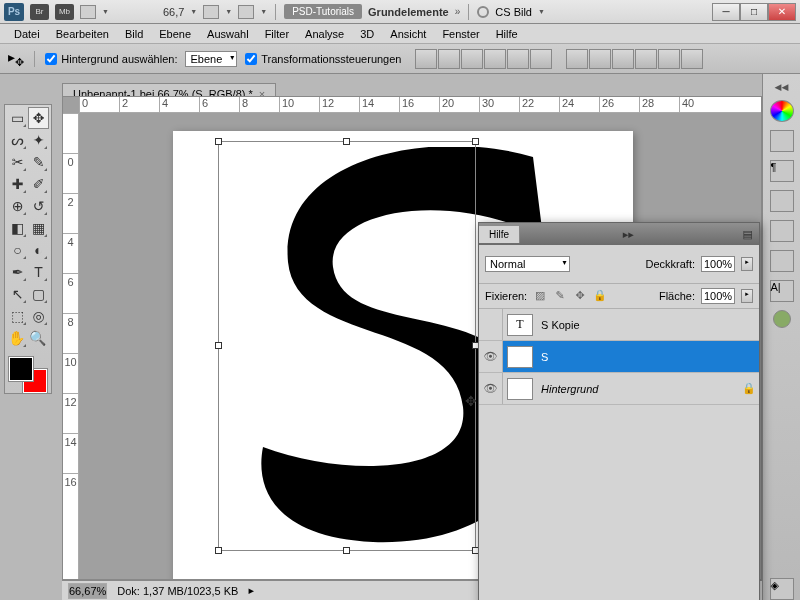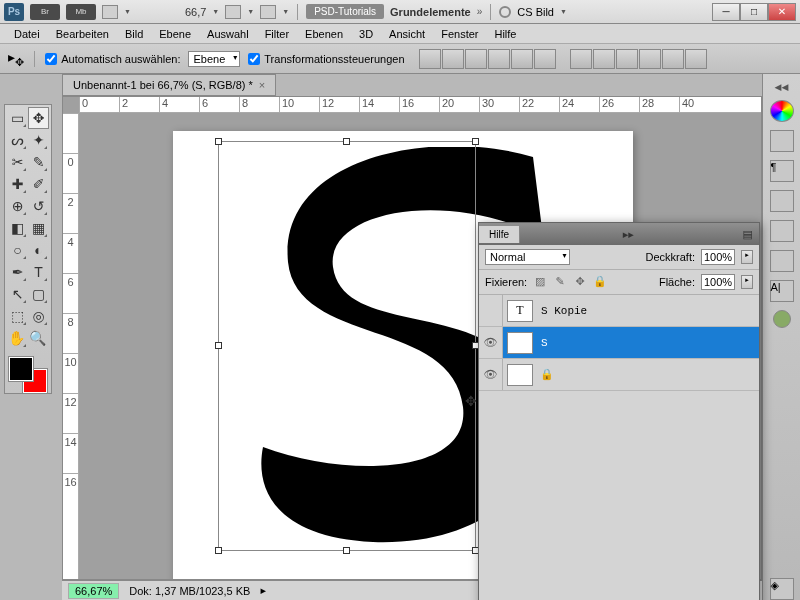--- a/index.html
+++ b/index.html
@@ -1,21 +1,21 @@
 <!DOCTYPE html>
 <html><head>
 <meta charset="utf-8">
 <style>
 * { margin:0; padding:0; box-sizing:border-box; font-family:Tahoma,Arial,sans-serif; font-size:11px; }
 body { width:800px; height:600px; background:#b8b8b8; position:relative; overflow:hidden; }
 
 
 .titlebar { height:24px; background:linear-gradient(#e8e8e8,#d8d8d8); border-bottom:1px solid #888; display:flex; align-items:center; padding:0 4px; gap:6px; }
 .ps-logo { width:20px; height:18px; background:#2b5778; color:#a8c7e0; display:flex; align-items:center; justify-content:center; font-weight:bold; font-size:10px; border-radius:2px; }
-.br-logo,.mb-logo { width:30px; height:16px; background:#4a4a4a; color:#ddd; display:flex; align-items:center; justify-content:center; font-size:8px; border-radius:2px; }
+.br-logo,.mb-logo { width:19px; height:16px; background:#4a4a4a; color:#ddd; display:flex; align-items:center; justify-content:center; font-size:8px; border-radius:2px; }
 .title-icon { width:16px; height:14px; background:#d0d0d0; border:1px solid #888; }
 .title-dd { font-size:7px; color:#555; }
 .zoom-pct { color:#333;padding-left:48px; }
 .title-sep { width:1px; height:16px; background:#999; margin:0 2px; }
 .title-tag { background:#888; color:#fff; padding:2px 8px; border-radius:2px; font-size:10px; }
 .title-plain { color:#333; font-weight:bold; }
 .dbl-chevron { font-size:10px; color:#555; }
 .cs-dot { width:12px; height:12px; border:2px solid #888; border-radius:50%; }
 .winbtns { margin-left:auto; display:flex; gap:0; }
 .winbtn { width:28px; height:18px; background:linear-gradient(#f0f0f0,#d0d0d0); border:1px solid #888; display:flex; align-items:center; justify-content:center; font-size:10px; }
@@ -41,21 +41,21 @@
 .toolbox { position:absolute; left:4px; top:30px; width:48px; background:linear-gradient(180deg,#d4d4d4,#c4c4c4); border:1px solid #888; padding:2px; }
 .tool-row { display:flex; }
 .tool { width:22px; height:22px; border:1px solid transparent; display:flex; align-items:center; justify-content:center; position:relative; font-size:14px; color:#333; }
 .tool.sel { background:#f0f0f0; border:1px solid #888; }
 .tool .tri { position:absolute; right:1px; bottom:1px; width:0; height:0; border-right:3px solid #666; border-top:3px solid transparent; }
 .color-sw { margin-top:6px; position:relative; width:44px; height:36px; }
 .fg-sw { position:absolute; left:2px; top:2px; width:24px; height:24px; background:#000; border:1px solid #fff; outline:1px solid #888; }
 .bg-sw { position:absolute; left:16px; top:14px; width:24px; height:24px; background:#f00; border:1px solid #fff; outline:1px solid #888; }
 
 
-.doctab-row { position:absolute; left:62px; top:0; height:22px; display:flex; }
+.doctab-row { position:absolute; left:62px; top:9px; height:22px; display:flex; }
 .doctab { background:#c8c8c8; border:1px solid #888; padding:3px 10px; display:flex; align-items:center; gap:6px; }
 .doctab .x { color:#666; }
 
 
 .canvas-area { position:absolute; left:62px; right:38px; top:22px; bottom:20px; background:#a0a0a0; border:1px solid #888; overflow:hidden; }
 .ruler-h { position:absolute; left:16px; right:0; top:0; height:16px; background:#fff; border-bottom:1px solid #aaa; font-size:9px; color:#555; display:flex; }
 .ruler-h span { flex:0 0 40px; border-left:1px solid #aaa; padding-left:2px; }
 .ruler-v { position:absolute; left:0; top:16px; bottom:0; width:16px; background:#fff; border-right:1px solid #aaa; font-size:9px; color:#555; display:flex; flex-direction:column; }
 .ruler-v span { flex:0 0 40px; border-top:1px solid #aaa; padding-top:2px; text-align:center; }
 .canvas { position:absolute; left:110px; top:34px; width:460px; height:540px; background:#fff; box-shadow:2px 2px 8px rgba(0,0,0,.3); }
@@ -67,40 +67,40 @@
 
 .rstrip { position:absolute; right:0; top:0; width:38px; height:100%; background:linear-gradient(#d0d0d0,#b8b8b8); border-left:1px solid #888; display:flex; flex-direction:column; align-items:center; gap:8px; padding-top:8px; }
 .ricon { width:24px; height:22px; background:#c8c8c8; border:1px solid #888; }
 .ricon.round { border-radius:50%; background:#8a6; width:18px; height:18px; }
 
 
 .panel { position:absolute; left:478px; top:148px; width:282px; height:412px; background:#d4d4d4; border:1px solid #666; box-shadow:2px 2px 10px rgba(0,0,0,.4); }
 .ptab-row { height:22px; background:linear-gradient(#909090,#6b6b6b); display:flex; align-items:center; }
 .ptab { background:#d4d4d4; padding:3px 10px; font-size:10px; border-right:1px solid #888; }
 .pmenu { margin-left:auto; padding:0 6px; color:#333; }
-.prow { display:flex; align-items:center; padding:4px 6px; gap:6px; border-bottom:1px solid #b0b0b0; }
+.prow { display:flex; align-items:center; padding:11px 6px; gap:6px; border-bottom:1px solid #b0b0b0; }
 .pdd { background:#fff; border:1px solid #888; padding:1px 44px 1px 4px; position:relative; }
 .pdd::after { content:"▾"; position:absolute; right:3px; font-size:8px; }
 .pnum { background:#fff; border:1px solid #888; width:34px; padding:1px 2px; text-align:right; }
 .parrow { width:12px; height:14px; background:linear-gradient(#e8e8e8,#c8c8c8); border:1px solid #888; font-size:7px; text-align:center; }
 .plock-row { font-size:10px; display:flex; align-items:center; gap:6px; padding:4px 6px; border-bottom:1px solid #b0b0b0; }
 .lockicon { width:14px; height:14px; display:inline-block; text-align:center; color:#666; }
 .llist { }
 .layer { display:flex; align-items:center; height:32px; border-bottom:1px solid #b8b8b8; }
 .layer.sel { background:#1a7dd4; color:#fff; }
 .leye { width:24px; text-align:center; color:#555; border-right:1px solid #b0b0b0; height:100%; display:flex; align-items:center; justify-content:center; }
 .layer.sel .leye { background:#d4d4d4; color:#555; }
 .lthumb { width:26px; height:22px; background:#fff; border:1px solid #888; margin:0 4px; display:flex; align-items:center; justify-content:center; font-size:12px; font-family:serif; }
-.lname { flex:1; padding-left:4px;font-family:Liberation Mono, monospace; }
+.lname { flex:1; padding-left:4px; }
 .lname.ital { font-style:italic; }
 .llock { width:20px; text-align:center; }
 
 
 .status { position:absolute; left:62px; right:38px; bottom:0; height:20px; background:#d4d4d4; border-top:1px solid #888; display:flex; align-items:center; padding:0 6px; gap:10px; font-size:10px; }
-.status .box { background:#86efac; border:1px solid #aaa; padding:1px 6px; }
+.status .box { background:#a3a3a3; border:1px solid #aaa; padding:1px 0; }
 
 </style>
 </head>
 <body>
 
 <div class="titlebar">
   <div class="ps-logo">Ps</div>
   <div class="br-logo">Br</div>
   <div class="mb-logo">Mb</div>
   <div class="title-icon"></div>
@@ -126,33 +126,33 @@
   </div>
 </div>
 
 <div class="menubar">
   <span class="menu-item">Datei</span>
   <span class="menu-item">Bearbeiten</span>
   <span class="menu-item">Bild</span>
   <span class="menu-item">Ebene</span>
   <span class="menu-item">Auswahl</span>
   <span class="menu-item">Filter</span>
-  <span class="menu-item">Ebenen</span>
+  <span class="menu-item">Analyse</span>
   <span class="menu-item">3D</span>
   <span class="menu-item">Ansicht</span>
   <span class="menu-item">Fenster</span>
   <span class="menu-item">Hilfe</span>
 </div>
 
 <div class="optbar">
   <span style="font-size:14px">▸<sub>✥</sub></span>
   <div class="title-sep"></div>
   <label class="cb">
       <input type="checkbox" checked="" style="">
-      <span>Automatisch auswählen:</span>
+      <span>Hintergrund auswählen:</span>
     </label>
   <span class="dd">Ebene</span>
   <label class="cb">
       <input type="checkbox" checked="" style="">
       <span>Transformationssteuerungen</span>
     </label>
   <div class="opt-btns">
     <div class="ob"></div>
     <div class="ob"></div>
     <div class="ob"></div>
@@ -328,19 +328,20 @@
         <div class="lname">S Kopie</div>
       </div>
       <div class="layer sel">
         <div class="leye">👁</div>
         <div class="lthumb" style="outline:2px solid #1a7dd4">T</div>
         <div class="lname">S</div>
       </div>
       <div class="layer">
         <div class="leye">👁</div>
         <div class="lthumb"></div>
+        <div class="lname ital">Hintergrund</div>
         <div class="llock">🔒</div>
       </div>
     </div>
 
   </div>
 
 </div>
 
 </body></html>

